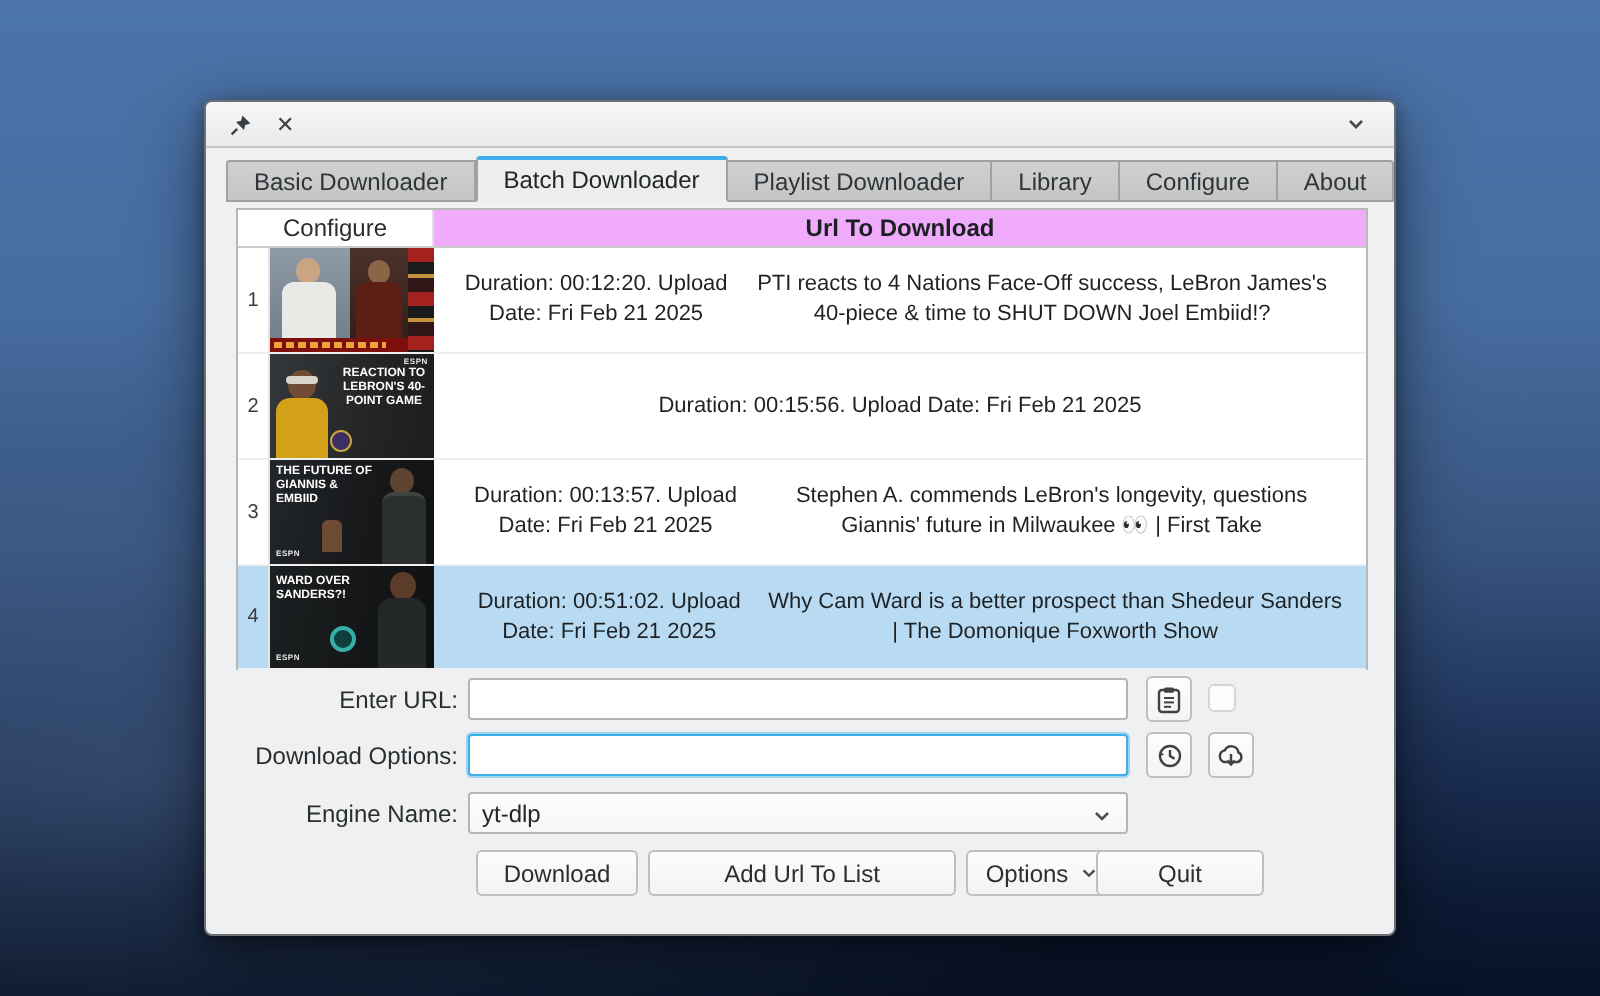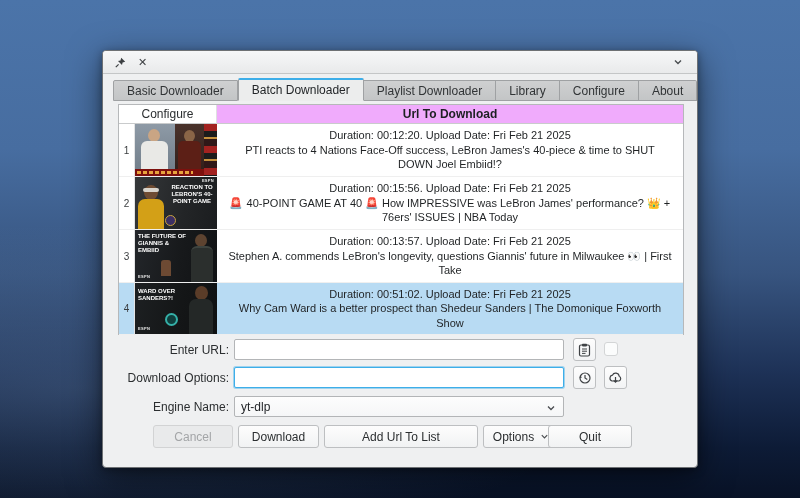--- a/index.html
+++ b/index.html
@@ -65,21 +65,21 @@
     background:#f0abfc; border-bottom:1px solid #c9cbcc;
     display:flex; align-items:center; justify-content:center; font-weight:bold; font-size:12px; color:#1d2022;
   }
   .rownum {
     display:flex; align-items:center; justify-content:center;
     font-size:10px; color:#3a3d3f; border-right:1px solid #e3e4e5; border-bottom:1px solid #efefef;
     background:#fff;
   }
   .thumbcell { position:relative; overflow:hidden; border-bottom:1px solid #efefef; }
   .urlcell {
-    display:flex; flex-direction:column; align-items:center; justify-content:center;
+    display:flex; flex-direction:row; align-items:center; justify-content:center;
     text-align:center; padding:2px 10px; line-height:1.32; border-bottom:1px solid #efefef;
   }
   .row-selected .rownum, .row-selected .urlcell { background:#b8dbf3; }
 
   
   .thumb { position:absolute; inset:0; }
   .espn { position:absolute; font-size:4px; font-weight:bold; color:#e8e8e8; letter-spacing:0.3px; }
   .tcap { position:absolute; font-weight:bold; color:#ffffff; font-size:6px; line-height:1.15; text-transform:uppercase; }
 
   .th1 { background:#23262a; }
@@ -228,21 +228,20 @@
         <span class="espn">ESPN</span>
         <div class="head"></div>
           <div class="band"></div>
           <div class="jersey"></div>
         <div class="tcap">REACTION TO LEBRON'S 40-POINT GAME</div>
         <div class="badge"></div>
       </div>
     </div>
     <div class="urlcell">
       <div>Duration: 00:15:56. Upload Date: Fri Feb 21 2025</div>
-      <div>🚨 40-POINT GAME AT 40 🚨 How IMPRESSIVE was LeBron James' performance? 👑 + 76ers' ISSUES | NBA Today</div>
     </div>
 
     <div class="rownum">3</div>
     <div class="thumbcell">
       <div class="thumb th3">
         <div class="tcap">THE FUTURE OF GIANNIS &amp; EMBIID</div>
         <div class="player">
             <div class="head"></div>
             <div class="body"></div>
           </div>
@@ -315,21 +314,20 @@
       <span>yt-dlp</span>
       <span class="sel-chevron">
         <svg width="10" height="10" viewBox="0 0 10 10">
             <polyline points="2,3.5 5,6.5 8,3.5" fill="none" stroke="#4a4d50" stroke-width="1.3"></polyline>
           </svg>
       </span>
     </div>
   </div>
 
   <div class="btnrow">
-    <button class="pbtn disabled" style="left:50px; width:80px">Cancel</button>
     <button class="pbtn" style="left:135px; width:81px">Download</button>
     <button class="pbtn" style="left:221px; width:154px">Add Url To List</button>
     <button class="pbtn" style="left:380px; width:76px">
       <span>Options</span>
       <svg width="9" height="9" viewBox="0 0 10 10">
           <polyline points="2,3.5 5,6.5 8,3.5" fill="none" stroke="#4a4d50" stroke-width="1.3"></polyline>
         </svg>
     </button>
     <button class="pbtn" style="left:445px; width:84px">Quit</button>
   </div>

